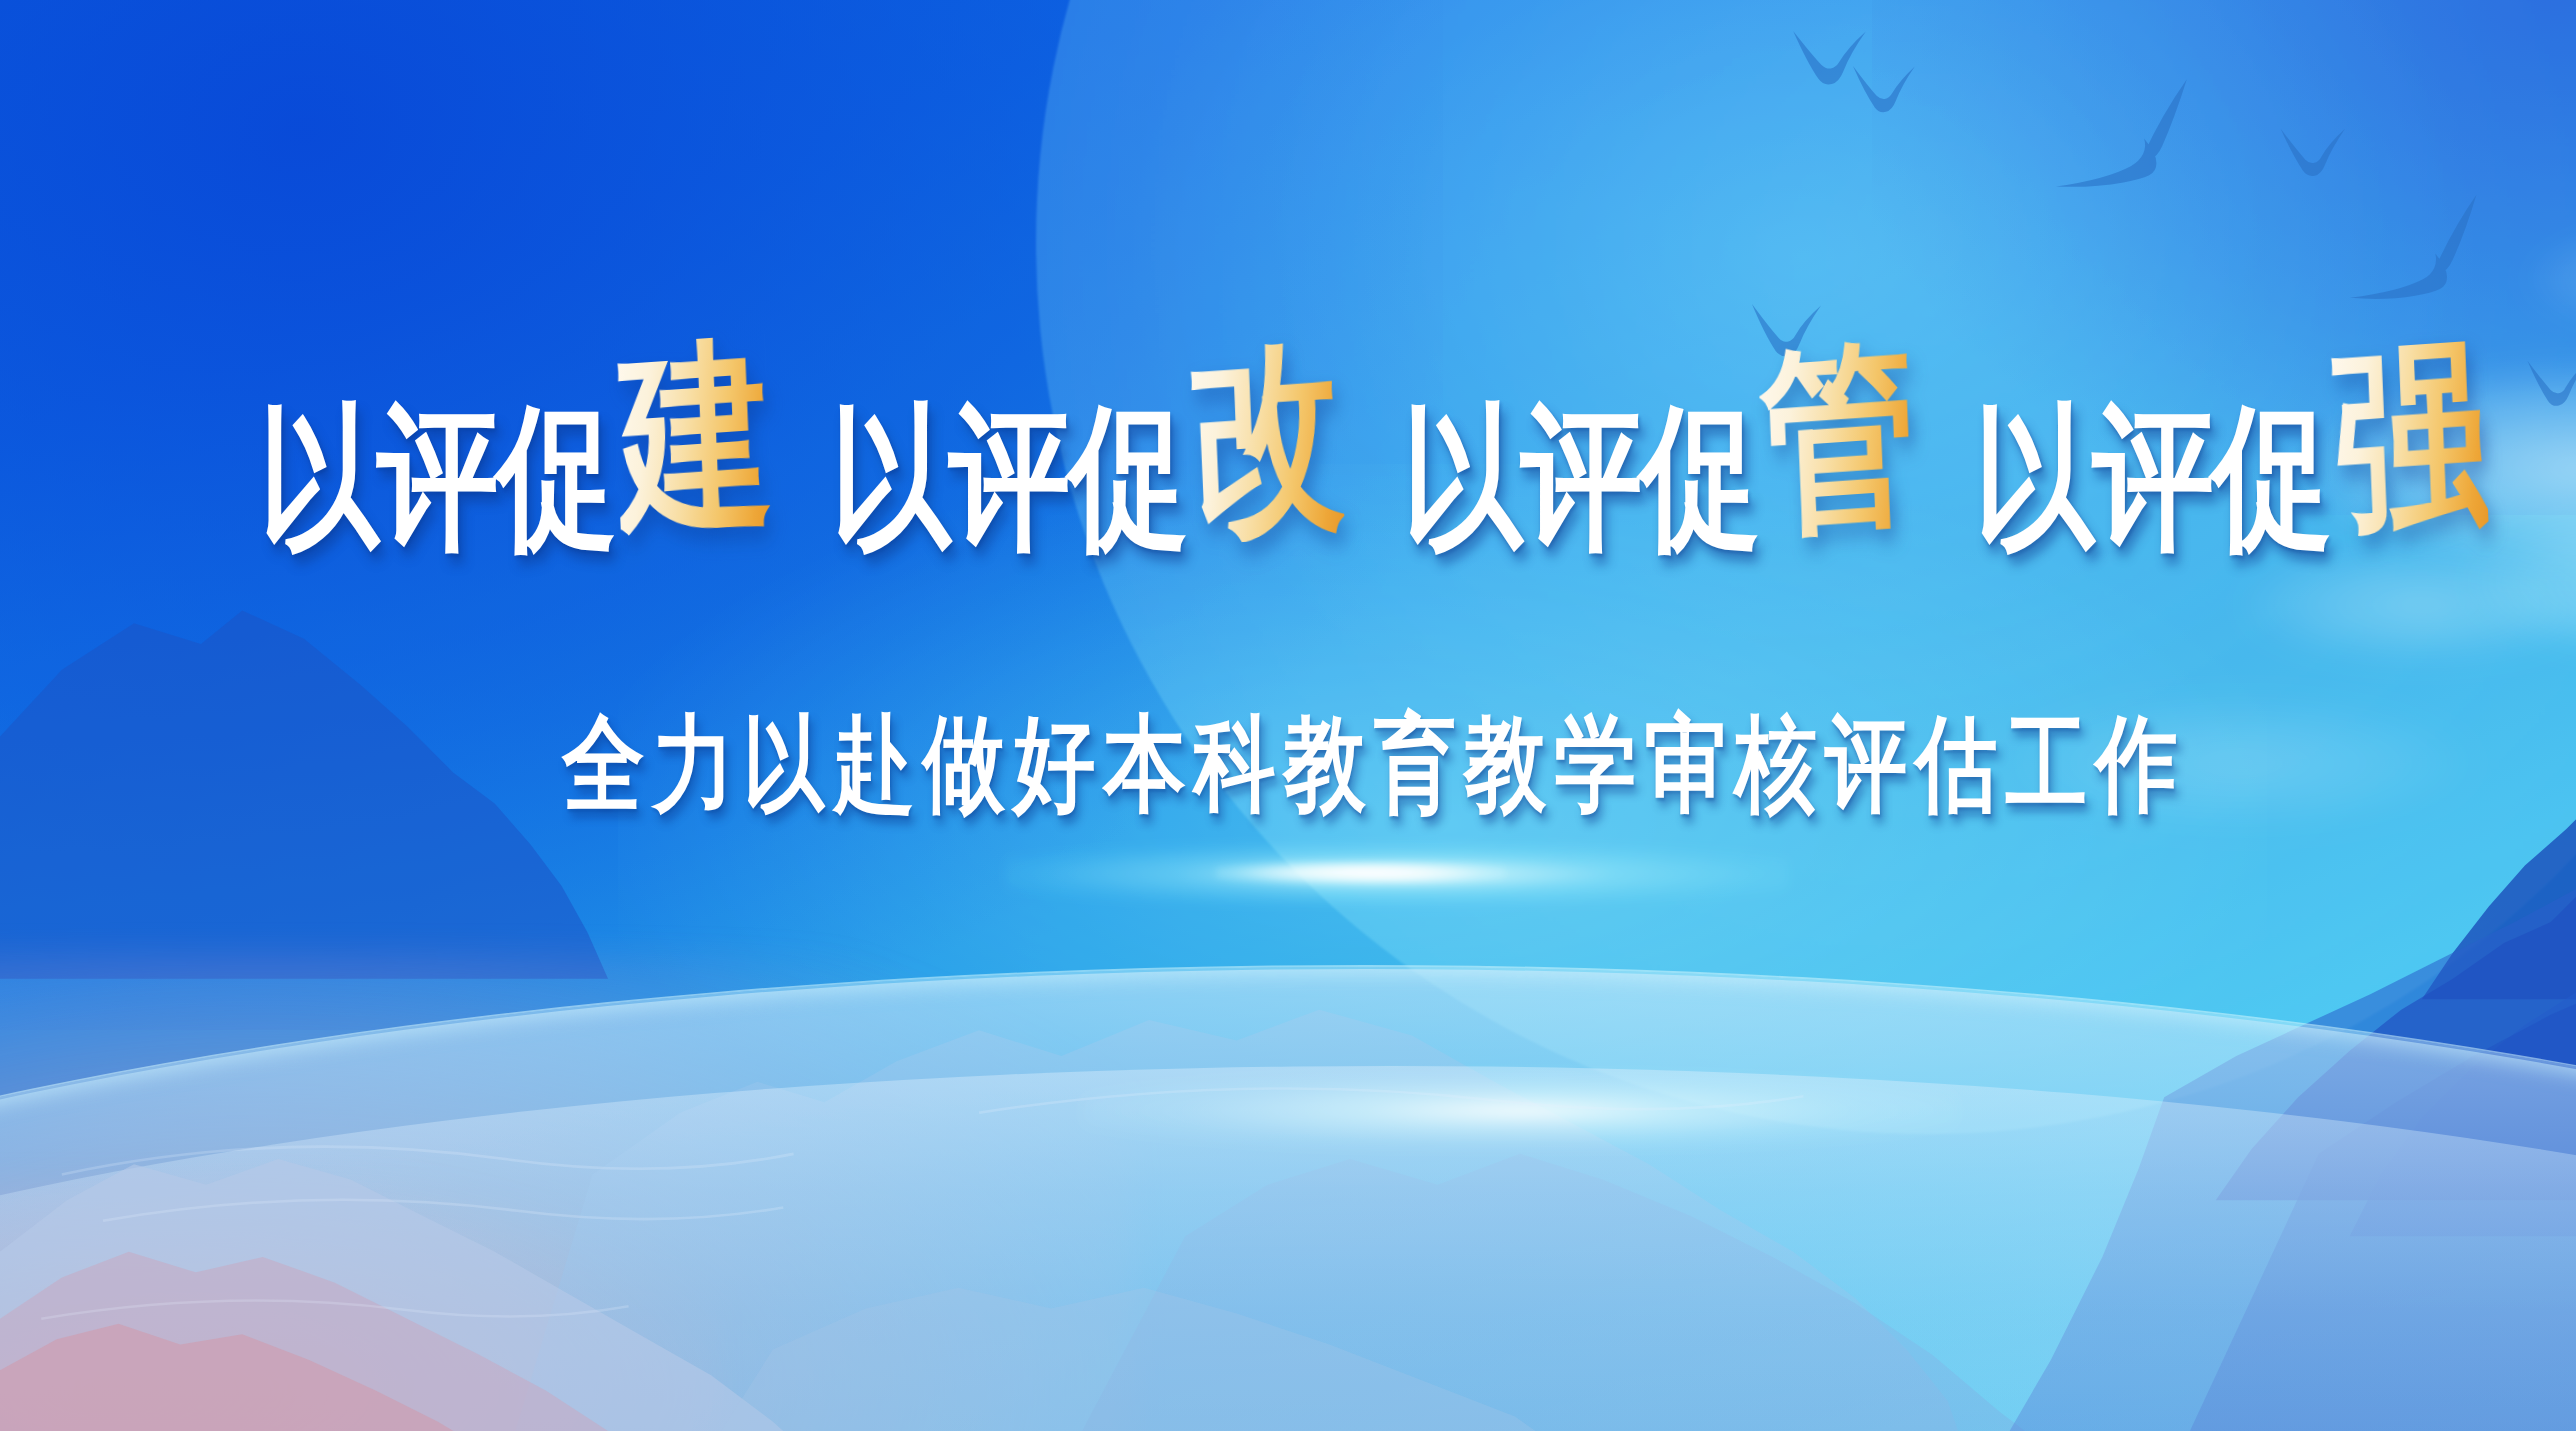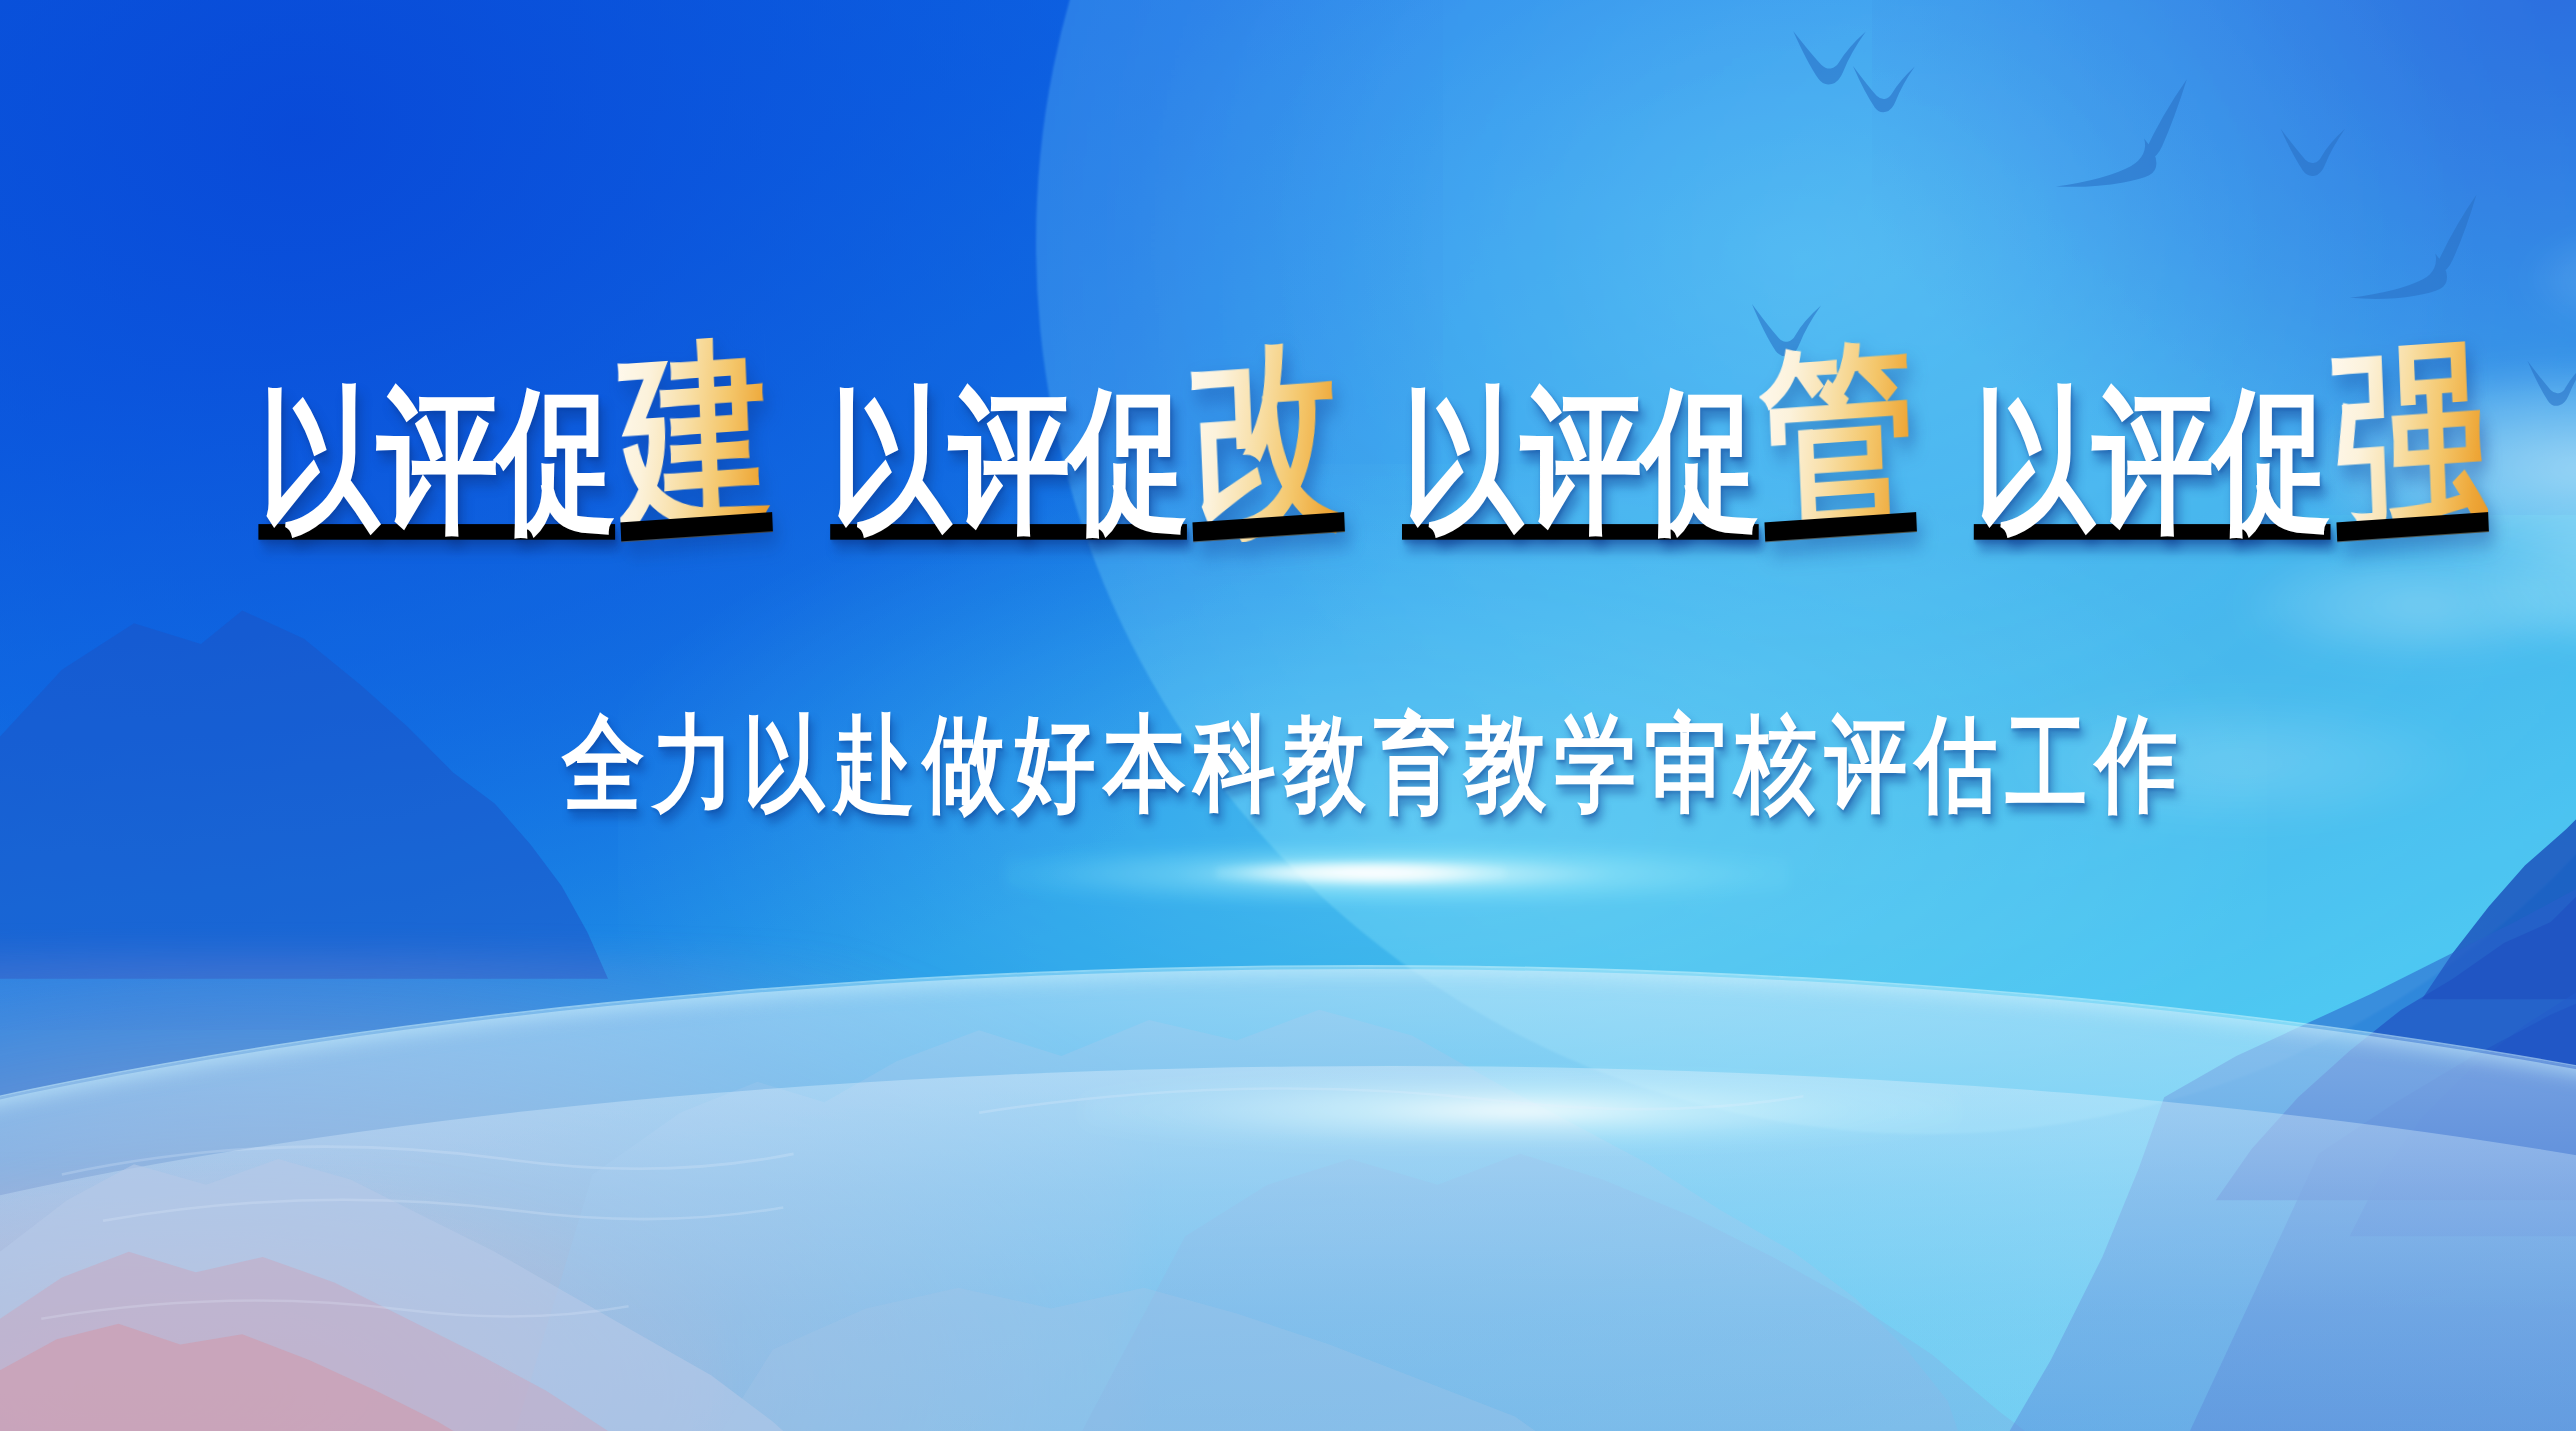--- a/index.html
+++ b/index.html
@@ -157,21 +157,21 @@
   .title-row {
     position:absolute;
     left:0; right:0; top:403px;
     height:165px;
     display:flex;
     justify-content:center;
     align-items:flex-start;
     gap:56px;
     white-space:nowrap;
   }
-  .phrase { display:flex; align-items:center;text-decoration:underline; }
+  .phrase { display:flex; align-items:flex-end; }
   .hz {
     font-size:121px;
     line-height:1.0;
     font-weight:700;
     color:#ffffff;
     letter-spacing:-2.1px;
     font-family:"Liberation Serif","DejaVu Serif",serif;
     text-shadow: 5.2px 8.2px 9.3px rgba(10,55,140,0.45),
                  1.5px 2.6px 3.1px rgba(10,55,140,0.35);
     transform:scaleY(1.30);

